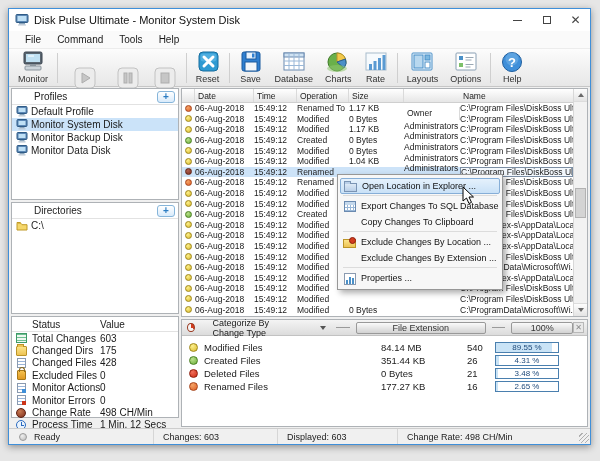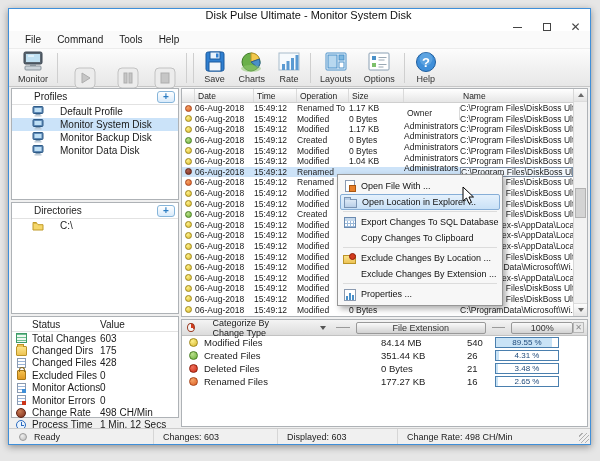--- a/index.html
+++ b/index.html
@@ -3,21 +3,21 @@
 <meta charset="utf-8">
 <style>
   * { margin:0; padding:0; box-sizing:border-box; }
   html,body { width:600px; height:461px; }
   body { background:#e6e6e6; font-family:"Liberation Sans","DejaVu Sans",sans-serif; color:#1a1a1a; overflow:hidden; position:relative; }
 
   .window { position:absolute; left:8px; top:8px; width:583px; height:437px;
     background:#f0f0f0; border:1px solid #3f8fd9; box-shadow:0 2px 7px rgba(0,0,0,.38); }
 
   
-  .titlebar { height:22px; background:#fff; display:flex; align-items:center; padding-left:13px;flex-direction:column; }
+  .titlebar { height:22px; background:#fff; display:flex; align-items:center; padding-left:6px; }
   .title-text { font-size:11px; margin-left:5px; color:#111; }
   .win-controls { margin-left:auto; display:flex; height:100%; }
   .wc { width:29px; display:flex; align-items:center; justify-content:center; color:#444; }
   .wc-min i { display:block; width:9px; height:1px; background:#444; }
   .wc-max i { display:block; width:8px; height:8px; border:1px solid #444; }
   .wc-close { font-size:12px; line-height:12px; }
 
   
   .menubar { height:17px; background:#fafafa; display:flex; align-items:center; padding-left:8px; font-size:10px; }
   .menu-item { padding:1px 8px; }
@@ -36,21 +36,21 @@
   .sidebar { position:absolute; left:2px; top:1px; width:168px; bottom:1px; }
   .panel { position:absolute; left:0; right:0; background:#fff; border:1px solid #aeb2b6; }
   .panel-profiles { top:0; height:112px; }
   .panel-directories { top:114px; height:112px; }
   .panel-status { top:228px; bottom:9px; }
   .phead { height:16px; border-bottom:1px solid #e2e2e2; display:flex; align-items:center;
     padding-left:22px; font-size:10px; color:#222; }
   .addbtn { margin-left:auto; margin-right:3px; width:18px; height:12px; border:1px solid #86b5da;
     border-radius:3px; background:linear-gradient(#ffffff,#d9ebfb); color:#2b7cc2; font-size:10px;
     line-height:10px; text-align:center; font-weight:bold; }
-  .pitem { height:13px; display:flex; align-items:center; gap:16px; padding-left:20px; font-size:10px; white-space:nowrap; }
+  .pitem { height:13px; display:flex; align-items:center; gap:3px; padding-left:4px; font-size:10px; white-space:nowrap; }
   .pitem.selected { background:#cbe3f9; }
   .pitem svg { flex:0 0 auto; }
 
   
   .shead { display:grid; grid-template-columns:20px 68px auto; height:15px; align-items:center;
     border-bottom:1px solid #e2e2e2; font-size:10px; }
   .srow { display:grid; grid-template-columns:20px 68px auto; height:12.4px; align-items:center; font-size:10px; white-space:nowrap; }
   .sicon { width:11px; height:10px; margin-left:4px; position:relative; display:inline-block; }
   .sicon.total-changes { background:#eef8f0; border:1px solid #3f9a68;
     background-image:repeating-linear-gradient(#6fbf92 0 1px, transparent 1px 3px); }
@@ -104,21 +104,21 @@
     display:flex; align-items:center; font-size:9px; padding:0 3px; }
   .bp-drop { width:150px; display:flex; align-items:center; gap:18px; padding-left:2px; }
   .pieicon { width:9px; height:9px; border-radius:50%; background:conic-gradient(#d23c1e 0 120deg, #f4f4f4 120deg 360deg); border:1px solid #9a3a22; }
   .droparrow { margin-left:auto; margin-right:4px; width:0; height:0; border-left:3px solid transparent; border-right:3px solid transparent; border-top:4px solid #555; }
   .dash { width:14px; height:1px; background:#9a9a9a; margin:0 6px; }
   .bp-btn { height:12px; border:1px solid #999; border-radius:2px; background:linear-gradient(#fafafa,#d2d2d2);
     display:flex; align-items:center; justify-content:center; font-size:9px; color:#333; }
   .bp-fc { width:134px; } .bp-zoom { width:64px; }
   .bp-close { margin-left:auto; width:11px; height:11px; border:1px solid #b8b8b8; background:#e8e8e8;
     color:#8a8a8a; font-size:8px; line-height:9px; text-align:center; }
-  .bp-rows { }
+  .bp-rows { padding-top:5px; }
   .bp-row { height:13px; display:flex; align-items:center; font-size:9.5px; white-space:nowrap; }
   .bdot { width:9px; height:9px; border-radius:50%; margin-left:7px; flex:0 0 auto; }
   .bdot.yellow { background:radial-gradient(circle at 35% 30%,#fdf08d,#d9b92c); border:1px solid #a08818; }
   .bdot.green { background:radial-gradient(circle at 35% 30%,#bce08d,#69af39); border:1px solid #4a7f22; }
   .bdot.red { background:radial-gradient(circle at 35% 30%,#f0705c,#cc2a12); border:1px solid #8e1d0c; }
   .bdot.orange { background:radial-gradient(circle at 35% 30%,#f4a468,#de5e23); border:1px solid #a8441a; }
   .b-label { margin-left:6px; width:177px; } .b-size { width:86px; } .b-count { width:28px; }
   .pctbar { width:64px; height:11px; border:1px solid #4a7fae; background:#fff; position:relative; }
   .pctfill { position:absolute; left:0; top:0; bottom:0; background:#c9e3f6; }
   .pcttext { position:absolute; inset:0; text-align:center; font-size:8px; line-height:10px; color:#1f4a7a; }
@@ -217,29 +217,45 @@
       <span>Pause</span>
     </div>
     <div class="tbtn disabled">
       <svg width="24" height="22" viewBox="0 0 24 22">
         <rect x="2" y="1" width="20" height="20" rx="4" fill="#ececec" stroke="#c2c2c2"></rect>
         <rect x="8" y="6" width="8" height="10" fill="#c6c6c6" stroke="#adadad"></rect>
       </svg>
       <span>Stop</span>
     </div>
     <div class="tsep"></div>
+    <div class="tbtn">
+      <svg width="24" height="22" viewBox="0 0 24 22">
+        <rect x="3" y="1" width="19" height="19" rx="4" fill="#2f9ad2" stroke="#176d9e"></rect>
+        <rect x="4.5" y="2.5" width="16" height="8" rx="3" fill="#5cb6e4" opacity="0.7"></rect>
+        <path d="M8 6 L17 15 M17 6 L8 15" stroke="#fff" stroke-width="3" stroke-linecap="round"></path>
+      </svg>
+      <span>Reset</span>
+    </div>
     <div class="tsep"></div>
     <div class="tbtn">
       <svg width="24" height="22" viewBox="0 0 24 22">
         <rect x="3" y="1" width="18" height="19" rx="2" fill="#2f7fd0" stroke="#1b5a9e"></rect>
         <rect x="7" y="1" width="10" height="7" fill="#e8f2fc" stroke="#1b5a9e"></rect>
         <rect x="13" y="2.5" width="2.5" height="4" fill="#2f7fd0"></rect>
         <rect x="6" y="11" width="12" height="9" fill="#f2f6fa" stroke="#1b5a9e"></rect>
       </svg>
       <span>Save</span>
+    </div>
+    <div class="tbtn">
+      <svg width="26" height="22" viewBox="0 0 26 22">
+        <rect x="3" y="2" width="20" height="17" fill="#fff" stroke="#6a8ab0"></rect>
+        <rect x="3" y="2" width="20" height="4" fill="#cfe2f2" stroke="#6a8ab0"></rect>
+        <path d="M8 2v17 M13 2v17 M18 2v17 M3 10h20 M3 14.5h20" stroke="#9ab8d8" stroke-width="1"></path>
+      </svg>
+      <span>Database</span>
     </div>
     <div class="tbtn">
       <svg width="26" height="22" viewBox="0 0 26 22">
         <circle cx="12" cy="11" r="9" fill="#6ab04a" stroke="#3f7a28"></circle>
         <path d="M12 11 L12 2 A9 9 0 0 1 20.5 8 Z" fill="#f2c84b" stroke="#b8922a"></path>
         <path d="M12 11 L20.5 8 A9 9 0 0 1 19 17 Z" fill="#4a90c8" stroke="#2a5f8e"></path>
         <ellipse cx="12" cy="17.5" rx="10" ry="3.5" fill="#8ec76f" opacity="0.55"></ellipse>
       </svg>
       <span>Charts</span>
     </div>
@@ -756,24 +772,20 @@
       <span>Ready</span>
     </div>
     <div class="sb-cell sb-changes">Changes: 603</div>
     <div class="sb-cell sb-displayed">Displayed: 603</div>
     <div class="sb-cell sb-rate">Change Rate: 498 CH/Min</div>
     <div class="grip"></div>
   </div>
 </div>
 
 <div class="ctxmenu">
-  <div class="ctx-item">
-    <span class="cicon ci-openfile"></span>
-    <span>Open File With ...</span>
-  </div>
   <div class="ctx-item selected">
     <span class="cicon ci-folder"></span>
     <span>Open Location in Explorer ...</span>
   </div>
   <div class="ctx-sep"></div>
   <div class="ctx-item">
     <span class="cicon ci-grid"></span>
     <span>Export Changes To SQL Database</span>
   </div>
   <div class="ctx-item">

